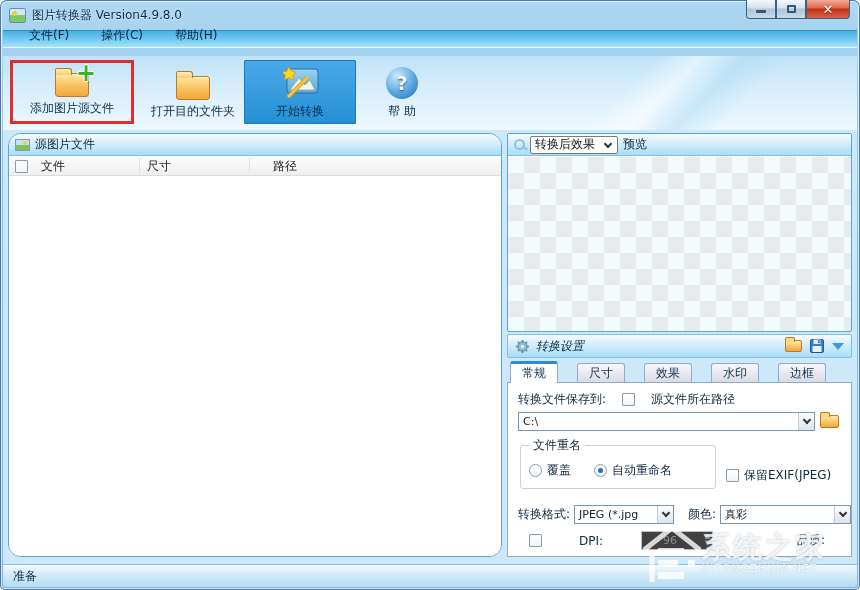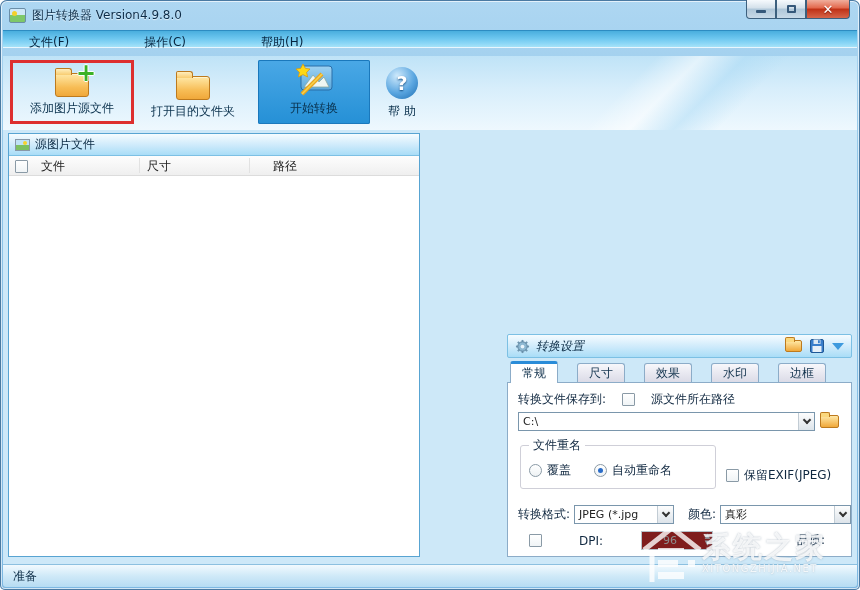--- a/index.html
+++ b/index.html
@@ -16,52 +16,52 @@
   .winbtns{position:absolute;top:0;right:10px;display:flex;}
   .winbtn{width:30px;height:19px;border:1px solid #3c607e;border-top:none;display:flex;align-items:center;justify-content:center;
     background:linear-gradient(#f6fafd,#d3e0ea 45%,#aec6d8 50%,#c8dae8);}
   .winbtn.minimize{border-radius:0 0 0 4px;}
   .winbtn .bar{width:10px;height:3px;background:#35587a;border-radius:1px;margin-top:4px;}
   .winbtn .box{width:9px;height:8px;border:2px solid #35587a;border-radius:1px;}
   .winbtn.close{width:44px;border-radius:0 0 4px 0;
     background:linear-gradient(#f0ae9c,#e2664a 45%,#bf3015 50%,#d6654a);}
   .winbtn.close .x{color:#fff;font-size:13px;font-weight:bold;text-shadow:0 1px 1px #802010;line-height:1;}
   
-  .menubar{position:absolute;top:30px;left:3px;right:3px;height:18px;display:flex;align-items:flex-start;
+  .menubar{position:absolute;top:30px;left:3px;right:3px;height:18px;display:flex;align-items:flex-end;
     background:linear-gradient(180deg,#49aede,#6cc6ef 45%,#8ed8f6 80%,#a6e2f8);
-    border-top:1px solid #2d8cc2;border-bottom:1px solid #e8f6fd;padding-left:14px;gap:43px;}
+    border-top:1px solid #2d8cc2;border-bottom:1px solid #e8f6fd;padding-left:14px;}
   .menu-item{font-size:12px;color:#062540;padding:3px 12px;margin-right:8px;cursor:default;}
   
   .toolbar{position:absolute;top:56px;left:3px;right:3px;height:74px;overflow:hidden;
     background:linear-gradient(180deg,#bfe3f7,#d8eefb 45%,#eef8fe);}
   .toolbar .streak{position:absolute;top:-20px;right:60px;width:240px;height:120px;
     background:linear-gradient(115deg,rgba(255,255,255,0) 30%,rgba(255,255,255,.55) 45%,rgba(173,219,245,.5) 60%,rgba(255,255,255,0) 75%);
     transform:skewX(-28deg);}
   .tbtn{position:absolute;top:4px;height:64px;display:flex;flex-direction:column;align-items:center;justify-content:flex-end;
     padding-bottom:4px;font-size:12px;color:#09304c;cursor:pointer;}
   .tbtn .lbl{margin-top:3px;white-space:nowrap;}
   .tbtn1{left:7px;width:124px;border:3px solid #dd2f2f;}
   .tbtn2{left:139px;width:102px;}
-  .tbtn3{left:255px;width:112px;background:linear-gradient(#4aa8e6,#2590d6);border-radius:2px;box-shadow:inset 0 0 0 1px #1a78bc;justify-content:center;}
+  .tbtn3{left:241px;width:112px;background:linear-gradient(#4aa8e6,#2590d6);border-radius:2px;box-shadow:inset 0 0 0 1px #1a78bc;}
   .tbtn4{left:368px;width:62px;}
   .folder{width:34px;height:24px;position:relative;margin-top:6px;border:1px solid #bd7a1e;border-radius:2px 3px 3px 3px;
     background:linear-gradient(#ffe8a6,#f7bd56 60%,#f0a83a);box-shadow:inset 0 1px 0 #fff4cc;}
   .folder::before{content:'';position:absolute;top:-6px;left:-1px;width:15px;height:6px;border:1px solid #bd7a1e;border-bottom:none;
     border-radius:2px 3px 0 0;background:linear-gradient(#ffeebc,#f8cc70);}
   .plus-badge{position:absolute;top:-13px;right:-8px;font-size:24px;font-weight:bold;color:#3cb226;line-height:1;
     text-shadow:-1px 0 #fff,1px 0 #fff,0 -1px #fff,0 1px #fff;}
   .help-sphere{width:32px;height:32px;border-radius:50%;margin-bottom:1px;
     background:radial-gradient(circle at 35% 28%,#cfeafc,#5aa6e0 55%,#1b6cb0);
     display:flex;align-items:center;justify-content:center;color:#fff;font-size:19px;font-weight:bold;text-shadow:0 1px 2px #0c4a80;}
   
   .panel-header{height:22px;display:flex;align-items:center;gap:5px;padding:0 6px;
     background:linear-gradient(180deg,#f6fcff,#cdeafb 55%,#a9ddf7);
     border-bottom:1px solid #7cc0e4;font-size:12px;color:#0a2a44;}
-  .left-panel{position:absolute;left:8px;top:133px;width:412px;height:424px;background:#fff;
-    border:1px solid #58a4d2;border-radius:0;overflow:hidden;}
+  .left-panel{position:absolute;left:8px;top:133px;width:494px;height:424px;background:#fff;
+    border:1px solid #58a4d2;border-radius:13px;overflow:hidden;}
   .pic-icon{width:15px;height:12px;border:1px solid #8898a8;background:linear-gradient(#bfe2f6 55%,#7cc062 55%);position:relative;}
   .pic-icon::after{content:'';position:absolute;right:2px;top:1px;width:4px;height:4px;border-radius:50%;background:#f6d22c;}
   .table-header{position:relative;height:20px;background:linear-gradient(#fdfdfd,#efefef);
     border-bottom:1px solid #dcdcdc;font-size:12px;color:#222;}
   .table-header .cb{position:absolute;left:6px;top:4px;}
   .th{position:absolute;top:2px;}
   .th-file{left:32px;}.th-size{left:138px;}.th-path{left:264px;}
   .col-sep{position:absolute;top:2px;bottom:2px;width:1px;background:#e2e2e2;}
   .cb{width:13px;height:13px;border:1px solid #8a9aa6;background:linear-gradient(#fff,#f0f4f6);border-radius:1px;display:inline-block;}
   
@@ -102,21 +102,21 @@
   .path-row{position:absolute;left:10px;top:29px;display:flex;align-items:center;gap:5px;}
   .path-combo{width:297px;}
   .groupbox{position:absolute;left:12px;top:62px;width:196px;height:44px;border:1px solid #cfcfd8;border-radius:3px;}
   .groupbox .legend{position:absolute;top:-9px;left:8px;background:#fff;padding:0 4px;}
   .radio{width:13px;height:13px;border:1px solid #8a9aa6;border-radius:50%;background:linear-gradient(#fff,#eef2f4);display:inline-block;position:relative;flex:none;}
   .radio.checked::after{content:'';position:absolute;left:3px;top:3px;width:5px;height:5px;border-radius:50%;background:#2a6cc8;}
   .radio-row{position:absolute;left:8px;top:16px;display:flex;align-items:center;gap:5px;}
   .exif{position:absolute;left:218px;top:84px;display:flex;align-items:center;gap:5px;}
   .fmt-row{position:absolute;left:10px;top:122px;display:flex;align-items:center;}
   .dpi-row{position:absolute;left:21px;top:148px;display:flex;align-items:center;gap:32px;}
-  .spinner{width:72px;height:19px;border:1px solid #b8c2ca;background:#7f1d1d;color:#8e8e8e;font-size:11px;
+  .spinner{width:72px;height:19px;border:1px solid #b8c2ca;background:#404040;color:#8e8e8e;font-size:11px;
     display:flex;align-items:center;justify-content:center;position:relative;padding-right:14px;}
   .spinner .arrows{position:absolute;right:2px;top:1px;display:flex;flex-direction:column;line-height:7px;font-size:7px;color:#9aa2a8;}
   
   .statusbar{position:absolute;left:3px;right:3px;bottom:3px;height:23px;display:flex;align-items:center;padding-left:10px;
     background:linear-gradient(#f2fafe,#cfe9f8 50%,#b6dcf2);border-top:1px solid #8cc0e0;
     border-radius:0 0 3px 3px;font-size:12px;color:#10304a;}
   .client-bg{position:absolute;left:3px;right:3px;top:130px;bottom:26px;background:#cde8f8;border-radius:0;}
   
   .watermark{position:absolute;right:2px;bottom:2px;width:222px;height:70px;pointer-events:none;z-index:50;
     display:flex;align-items:center;}
@@ -201,20 +201,31 @@
       <span class="cb"></span>
       <span class="th th-file">文件</span>
       <span class="th th-size">尺寸</span>
       <span class="th th-path">路径</span>
       <span class="col-sep" style="left:130px"></span>
       <span class="col-sep" style="left:240px"></span>
     </div>
     <div style="height:380px;background:#fff;"></div>
   </div>
 
+  <div class="preview-panel">
+    <div class="panel-header">
+      <span class="magnifier"></span>
+      <div class="mode-select">
+        <span>转换后效果</span>
+        <span class="chev"></span>
+      </div>
+      <span>预览</span>
+    </div>
+    <div class="checker"></div>
+  </div>
 
   <div class="settings-panel">
     <div class="settings-header">
       <svg class="gear" viewBox="0 0 16 16">
         <g stroke="#6d94ae" stroke-width="2" fill="none">
           <line x1="8" y1="1" x2="8" y2="15"></line>
             <line x1="1" y1="8" x2="15" y2="8"></line>
           <line x1="3" y1="3" x2="13" y2="13"></line>
             <line x1="13" y1="3" x2="3" y2="13"></line>
         </g>

